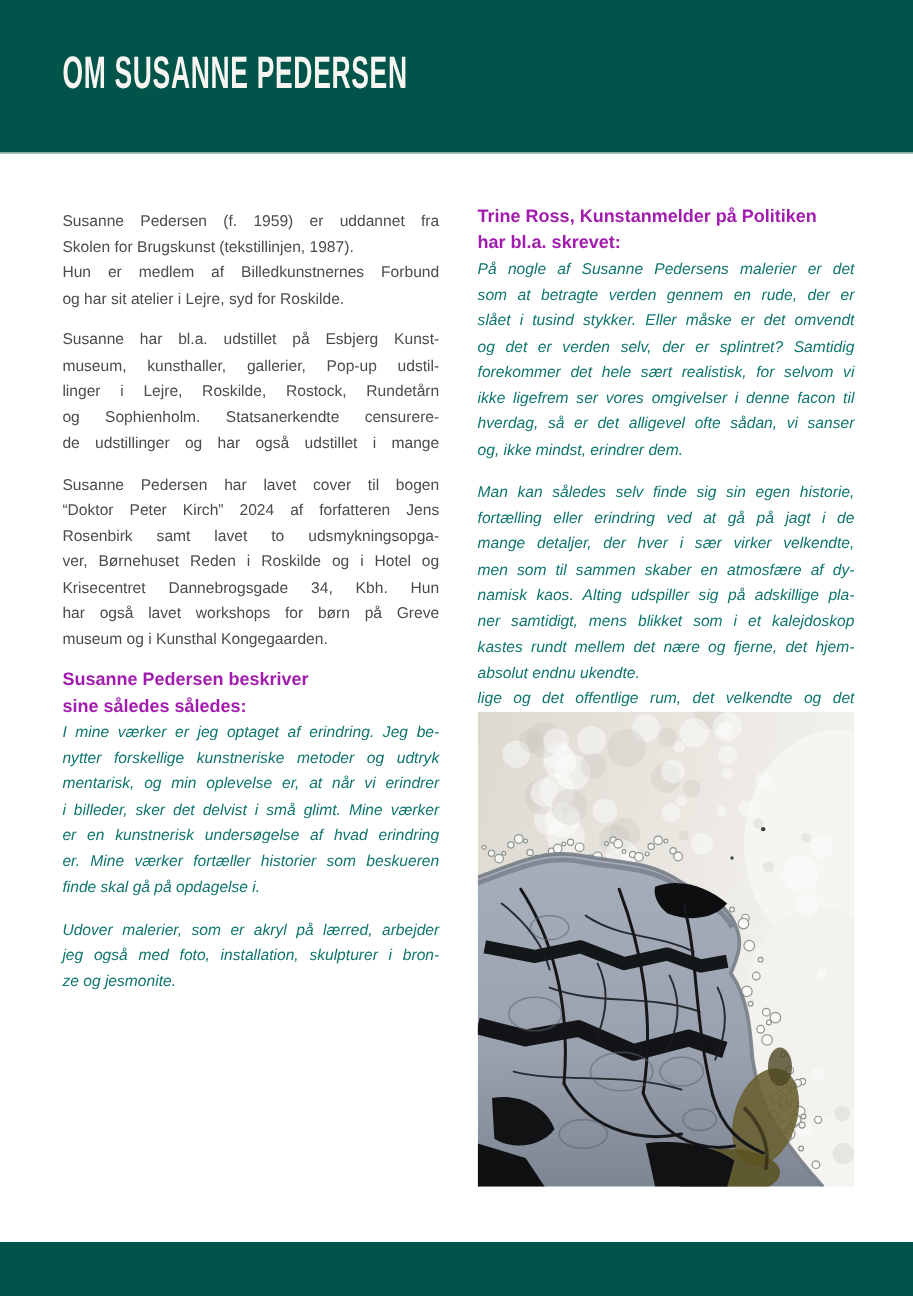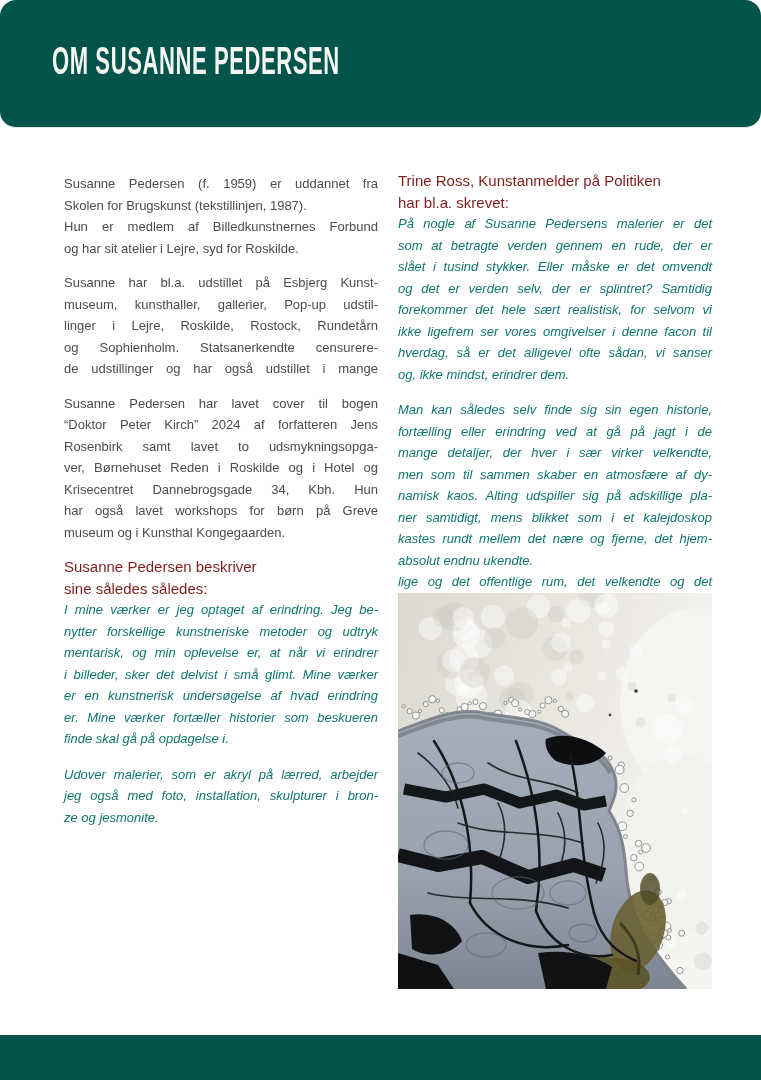--- a/index.html
+++ b/index.html
@@ -5,47 +5,47 @@
   * { margin:0; padding:0; box-sizing:border-box; }
   html,body { background:#ffffff; }
   .page {
     position:relative; width:761px; height:1080px;
     background:#ffffff; overflow:hidden;
     font-family:"Liberation Sans","DejaVu Sans",sans-serif;
   }
   
   .band-top {
     position:absolute; left:0; top:0; width:761px; height:128px;
-    background:#01544a; border-bottom:1px solid #dfe6e4;border-radius:16px;
+    background:#01544a; border-bottom:1px solid #dfe6e4;
   }
   .page-title {
     position:absolute; left:52px; top:42px;
     font-size:38px; line-height:38px; font-weight:700;
     color:#f6f5f1; letter-spacing:1px; white-space:nowrap;
     transform:scaleX(0.58); transform-origin:left top;
   }
   .band-bottom {
     position:absolute; left:0; top:1035px; width:761px; height:45px;
     background:#01544a;
   }
   
   .col { position:absolute; width:314px; color:#4a4a48; }
-  .col-left  { left:64px;  top:173px; }
+  .col-left  { left:52px;  top:173px; }
   .col-right { left:398px; top:170px; }
 
   .para { font-size:13px; line-height:21.5px; margin:0 0 13px; color:#4c4c4a; }
   .para.tight { margin-bottom:0; }
   .para.quote { font-style:italic; color:#0f766e; margin-bottom:14px; }
   .para.last { margin-bottom:0;font-style:italic; }
 
   .tline { text-align:justify; text-align-last:justify; hyphens:none; }
   .tline-last { text-align-last:left; }
 
   .subheading, .heading {
-    font-size:15px; font-weight:400; line-height:21.5px; color:#7f1d1d;
+    font-size:15px; font-weight:700; line-height:21.5px; color:#a21caf;
     margin:0;
   }
   .subheading { margin-top:8px; }
   .no-justify .tline { text-align:left; text-align-last:left; }
 
   
   .photo {
     position:absolute; left:398px; top:593px; width:314px; height:396px;
     overflow:hidden;
   }

